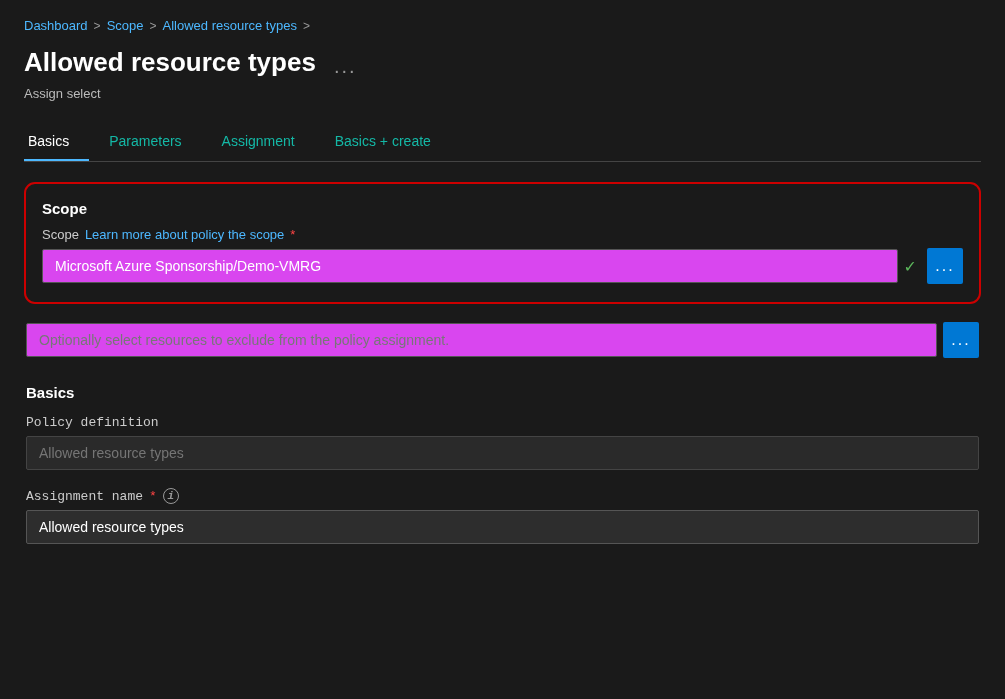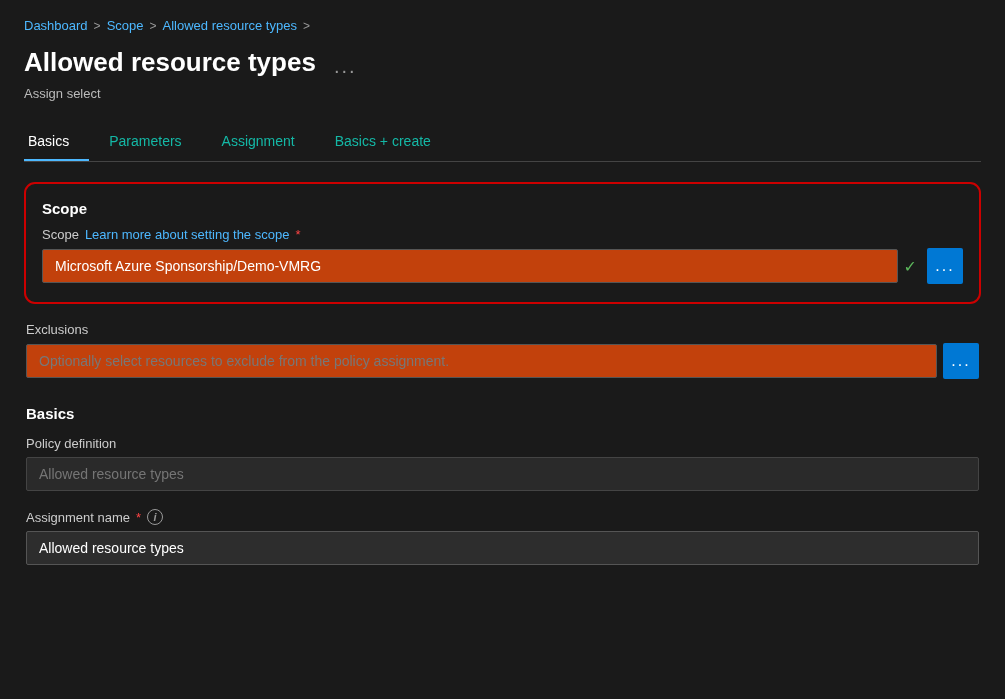--- a/index.html
+++ b/index.html
@@ -116,21 +116,21 @@
       color: #ff4444;
       font-size: 13px;
     }
 
     .input-row {
       display: flex;
       align-items: center;
       gap: 6px;
     }
     .text-input {
-      background-color: #c2410c;
+      background-color: #d946ef;
       border: 1px solid #555;
       border-radius: 2px;
       color: #ffffff;
       padding: 8px 12px;
       font-size: 14px;
       flex: 1;
     }
     .text-input::placeholder {
       color: #777;
     }
@@ -174,20 +174,21 @@
     .form-field {
       margin-bottom: 18px;
     }
     .form-field-label {
       font-size: 13px;
       color: #ccc;
       margin-bottom: 6px;
       display: flex;
       align-items: center;
       gap: 6px;
+      font-family: Liberation Mono, monospace;
     }
     .info-icon {
       display: inline-flex;
       align-items: center;
       justify-content: center;
       width: 16px;
       height: 16px;
       border-radius: 50%;
       border: 1px solid #999;
       color: #999;
@@ -240,35 +241,32 @@
     <div class="tab-item">Parameters</div>
     <div class="tab-item">Assignment</div>
     <div class="tab-item">Basics + create</div>
   </div>
 
   <div class="scope-section">
     <div class="section-label">Scope</div>
 
     <div class="field-label">
       <span>Scope</span>
-      <a>Learn more about setting the scope</a>
+      <a>Learn more about policy the scope</a>
       <span class="required-star">*</span>
     </div>
 
     <div class="input-row">
       <input type="text" class="text-input filled" value="Microsoft Azure Sponsorship/Demo-VMRG" readonly="" style="">
       <span class="check-icon">✓</span>
       <button class="browse-btn">...</button>
     </div>
   </div>
 
   <div class="exclusions-section">
-    <div class="field-label">
-      <span>Exclusions</span>
-    </div>
     <div class="input-row">
       <input type="text" class="text-input" placeholder="Optionally select resources to exclude from the policy assignment." style="">
       <button class="browse-btn">...</button>
     </div>
   </div>
 
   <div class="basics-section">
     <div class="section-label">Basics</div>
 
     <div class="form-field">

